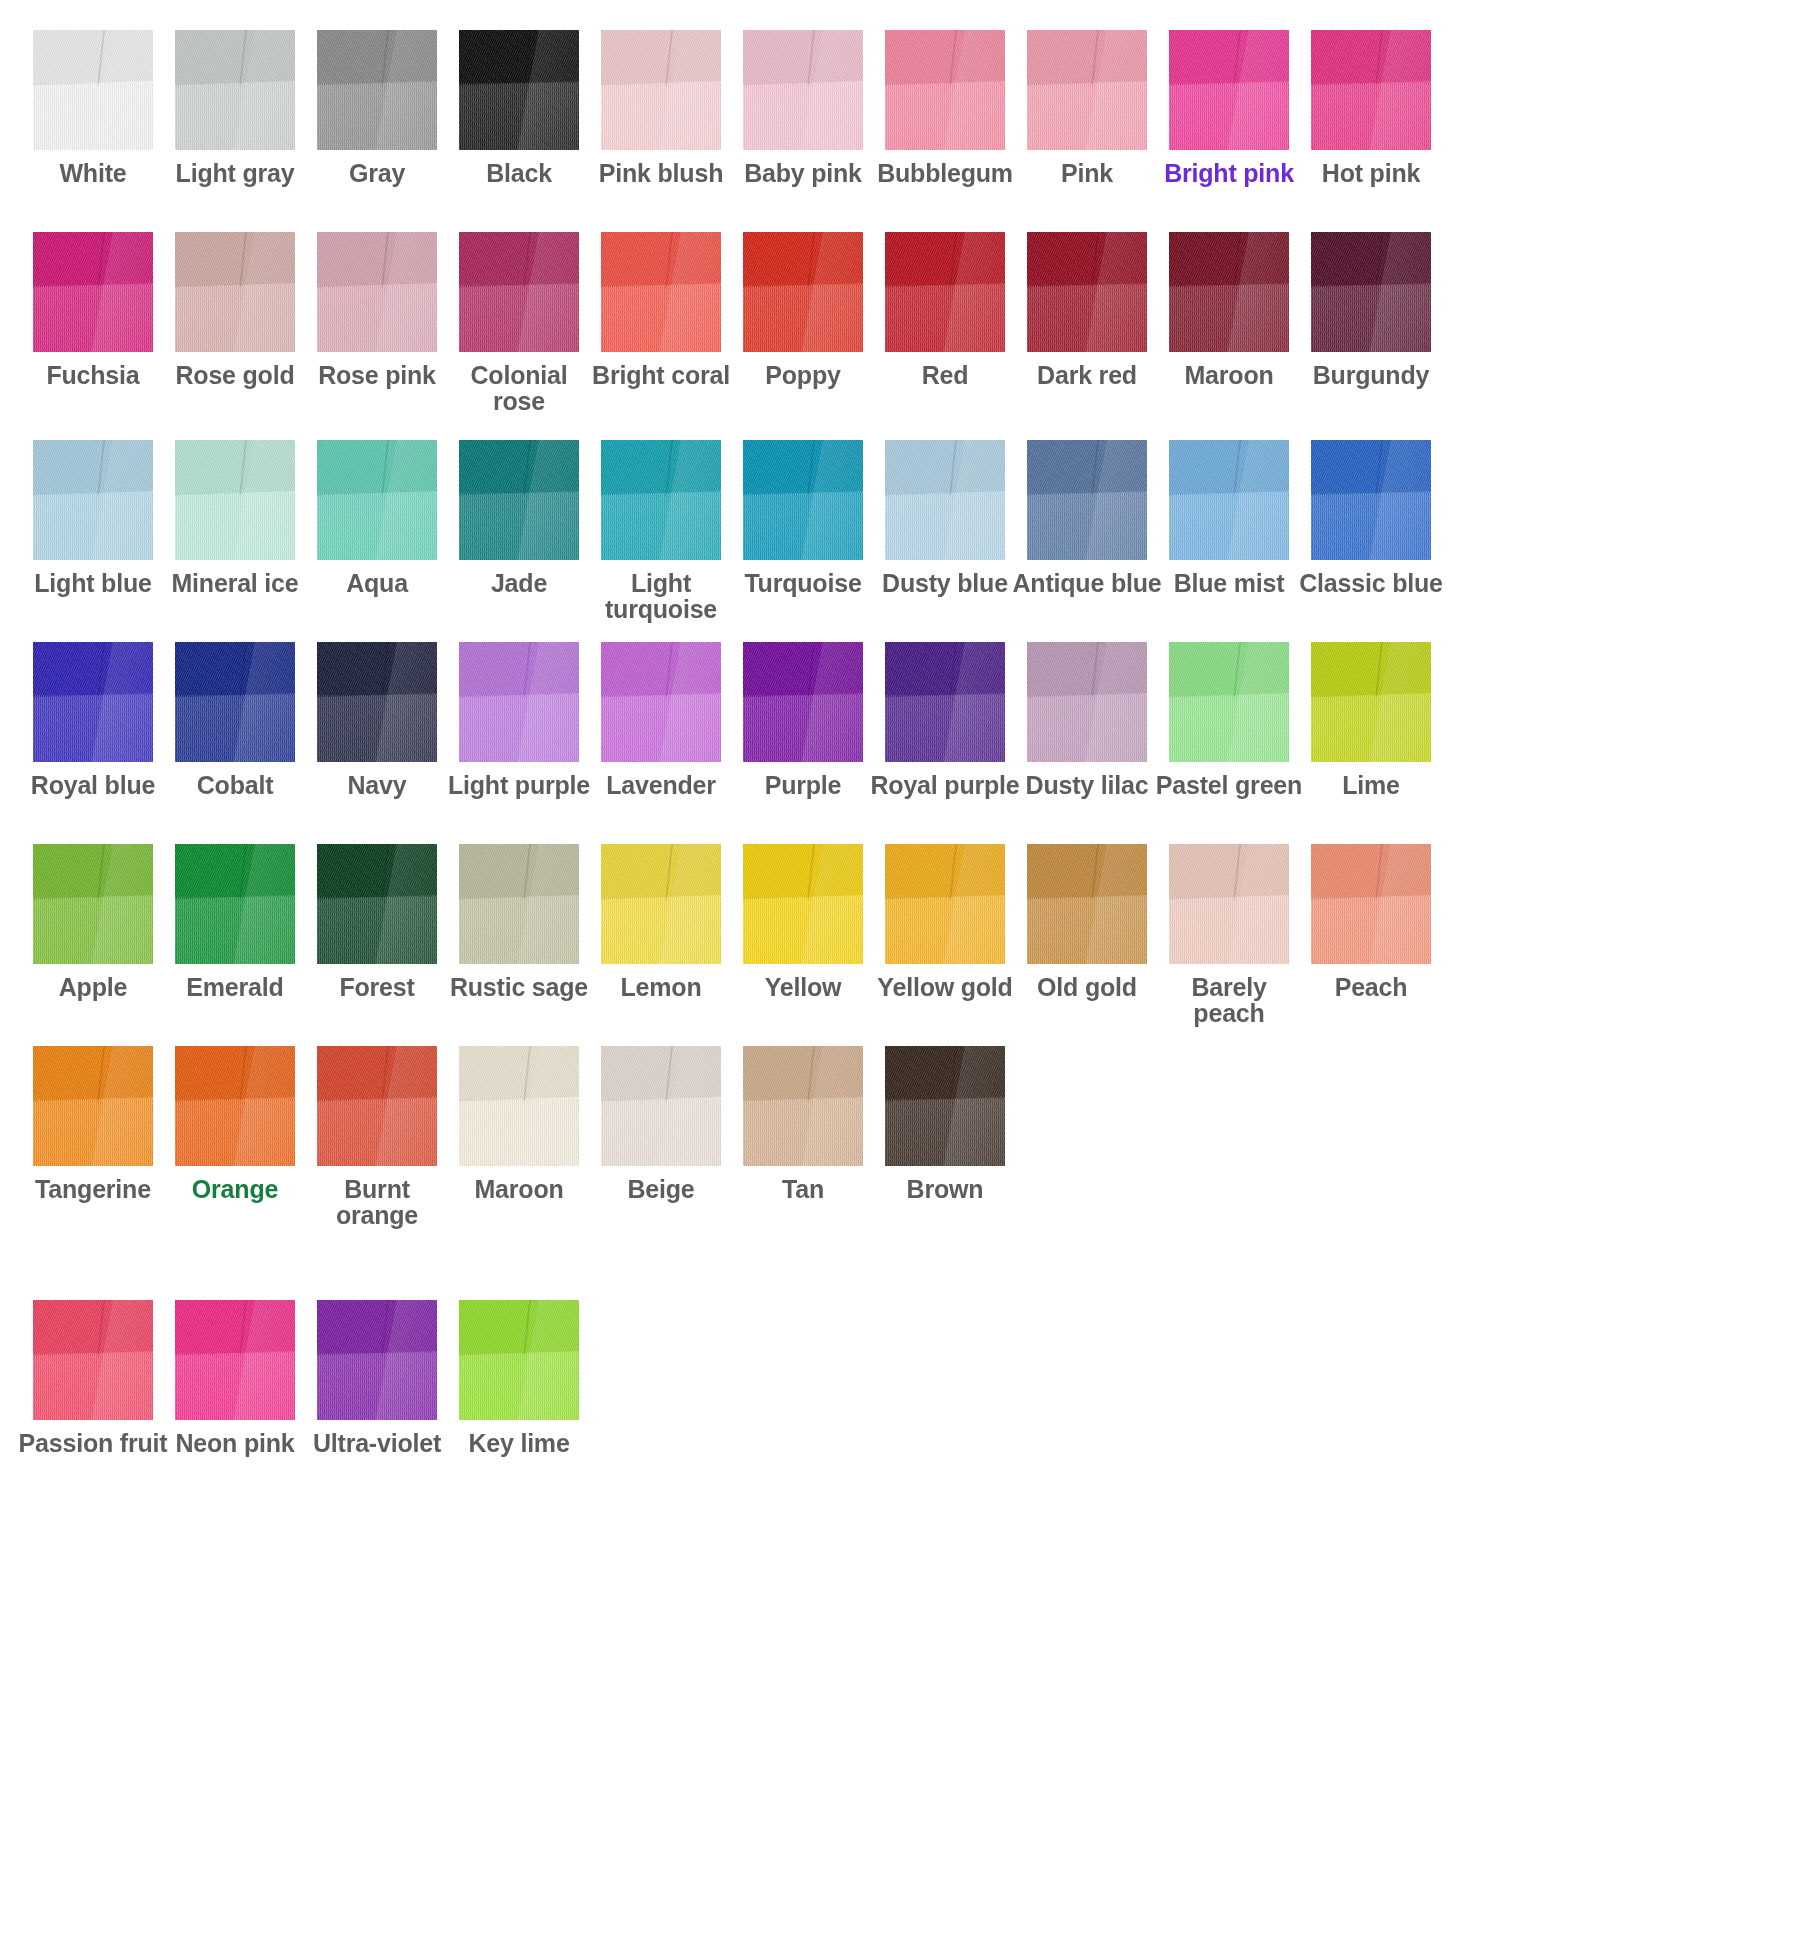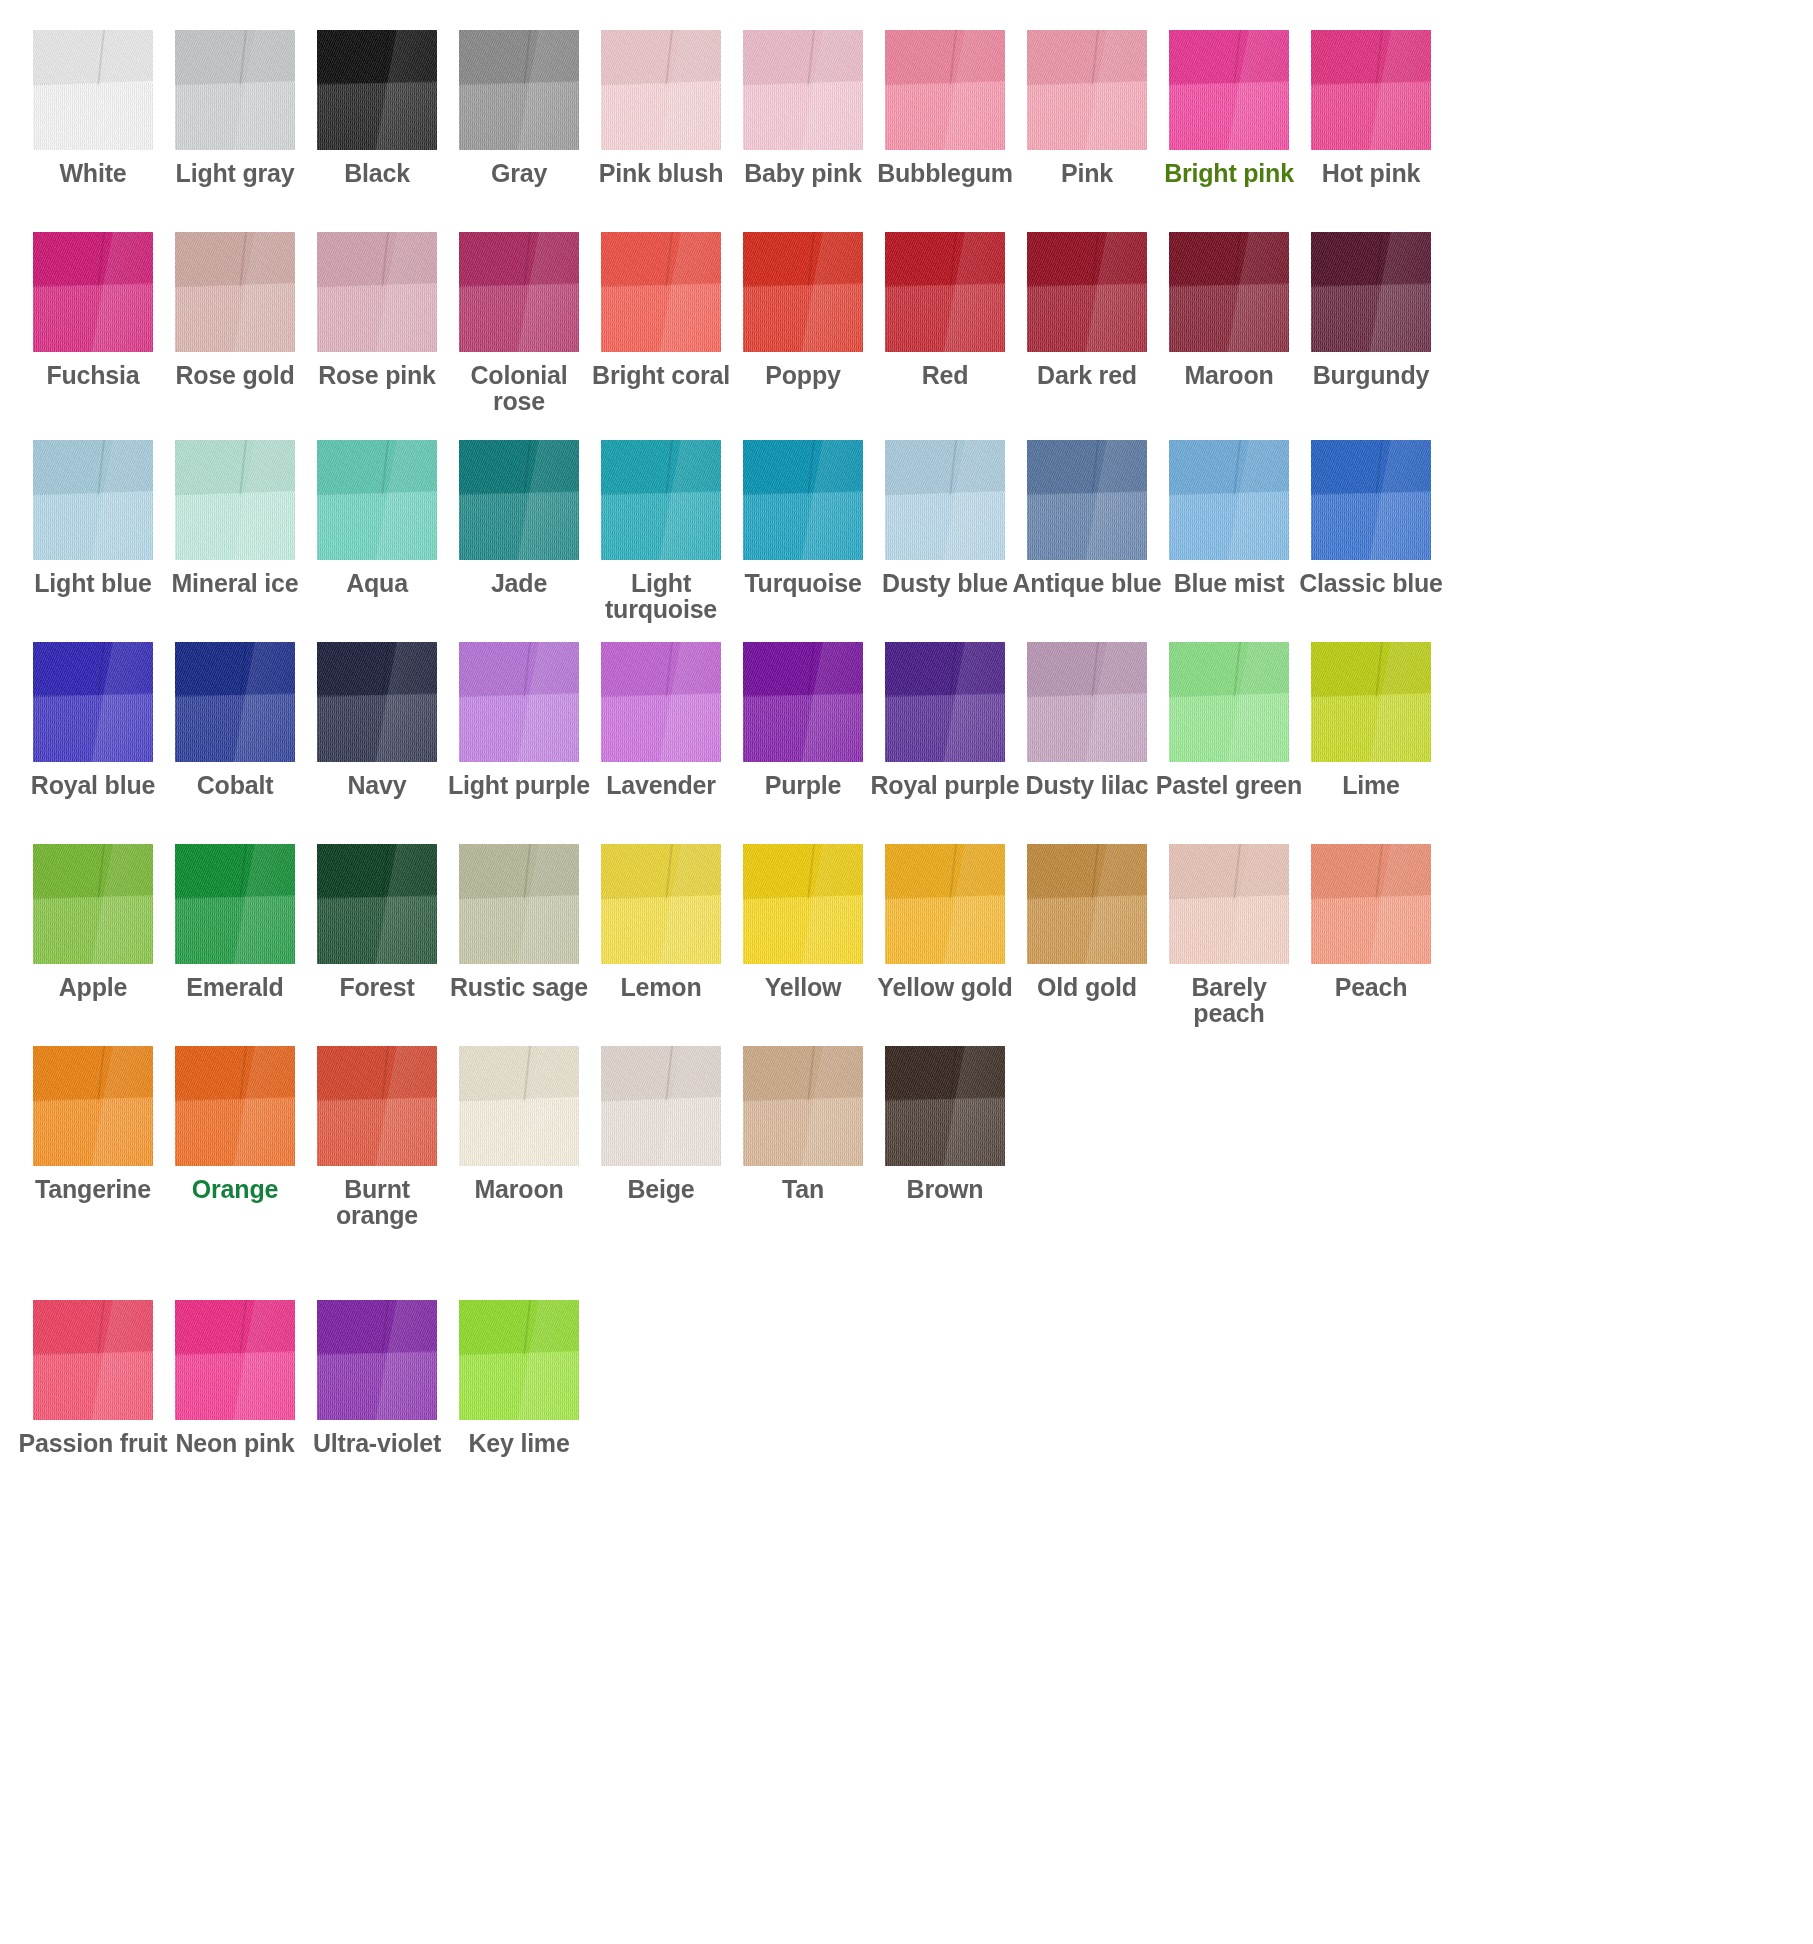--- a/index.html
+++ b/index.html
@@ -122,40 +122,40 @@
           <div class="tex" style="background: rgb(205, 210, 211);"></div>
           <div class="fold"></div>
           <div class="weave"></div>
           <div class="rib"></div>
           <div class="crease"></div>
         </div>
         <div class="swatch-label" style="color: rgb(93, 93, 93);">Light gray</div>
       </div>
       <div class="swatch-cell">
         <div class="swatch-chip" style="width: 120px; height: 120px;">
+          <div class="tex" style="background: rgb(146, 146, 146);"></div>
+          <div class="fold"></div>
+          <div class="weave"></div>
+          <div class="rib"></div>
+          <div class="crease"></div>
+        </div>
+        <div class="swatch-label" style="color: rgb(93, 93, 93);">Gray</div>
+      </div>
+      <div class="swatch-cell">
+        <div class="swatch-chip" style="width: 120px; height: 120px;">
           <div class="tex" style="background: rgb(17, 17, 17);"></div>
           <div class="fold"></div>
           <div class="weave"></div>
           <div class="rib"></div>
           <div class="crease"></div>
         </div>
         <div class="swatch-label" style="color: rgb(93, 93, 93);">Black</div>
       </div>
       <div class="swatch-cell">
         <div class="swatch-chip" style="width: 120px; height: 120px;">
-          <div class="tex" style="background: rgb(146, 146, 146);"></div>
-          <div class="fold"></div>
-          <div class="weave"></div>
-          <div class="rib"></div>
-          <div class="crease"></div>
-        </div>
-        <div class="swatch-label" style="color: rgb(93, 93, 93);">Gray</div>
-      </div>
-      <div class="swatch-cell">
-        <div class="swatch-chip" style="width: 120px; height: 120px;">
           <div class="tex" style="background: rgb(249, 210, 214);"></div>
           <div class="fold"></div>
           <div class="weave"></div>
           <div class="rib"></div>
           <div class="crease"></div>
         </div>
         <div class="swatch-label" style="color: rgb(93, 93, 93);">Pink blush</div>
       </div>
       <div class="swatch-cell">
         <div class="swatch-chip" style="width: 120px; height: 120px;">
@@ -188,21 +188,21 @@
         <div class="swatch-label" style="color: rgb(93, 93, 93);">Pink</div>
       </div>
       <div class="swatch-cell">
         <div class="swatch-chip" style="width: 120px; height: 120px;">
           <div class="tex" style="background: rgb(245, 57, 154);"></div>
           <div class="fold"></div>
           <div class="weave"></div>
           <div class="rib"></div>
           <div class="crease"></div>
         </div>
-        <div class="swatch-label" style="color: #4d7c0f;">Bright pink</div>
+        <div class="swatch-label" style="color: #6d28d9;">Bright pink</div>
       </div>
       <div class="swatch-cell">
         <div class="swatch-chip" style="width: 120px; height: 120px;">
           <div class="tex" style="background: rgb(239, 53, 136);"></div>
           <div class="fold"></div>
           <div class="weave"></div>
           <div class="rib"></div>
           <div class="crease"></div>
         </div>
         <div class="swatch-label" style="color: rgb(93, 93, 93);">Hot pink</div>

